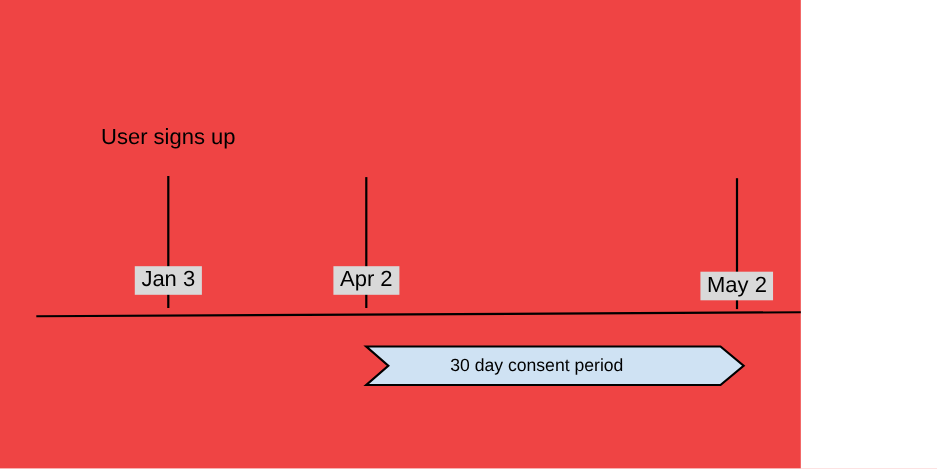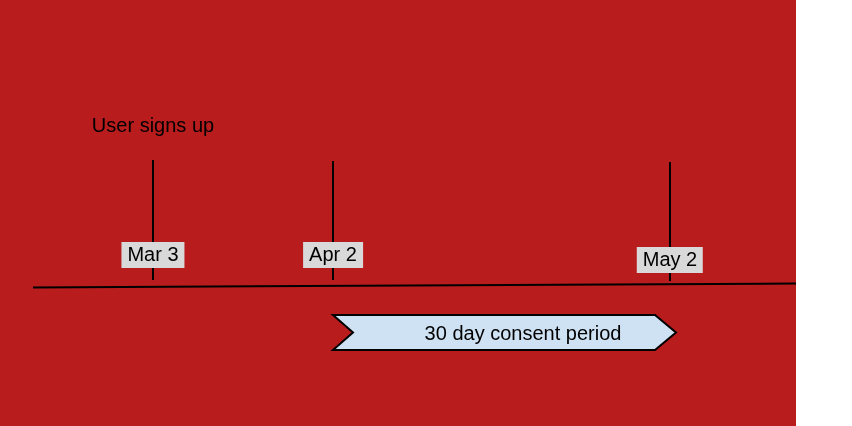--- a/index.html
+++ b/index.html
@@ -2,23 +2,23 @@
 <html><head>
 <meta charset="utf-8">
 <style>
   html, body {
     margin: 0;
     padding: 0;
     background: #ffffff;
   }
   .canvas {
     position: relative;
-    width: 796px;
+    width: 728px;
     height: 426px;
-    background: #b91c1c;
+    background: #ef4444;
     overflow: hidden;
     font-family: "Liberation Sans", "DejaVu Sans", sans-serif;
     color: #000000;
   }
   .event-label {
     position: absolute;
     top: 95px;
     height: 60px;
     width: 190px;
     display: flex;
@@ -48,40 +48,40 @@
   .axis-svg, .banner-svg {
     position: absolute;
     left: 0;
     top: 0;
     width: 852px;
     height: 426px;
     pointer-events: none;
   }
   .banner-label {
     position: absolute;
-    left: 372px;
+    left: 337px;
     top: 315px;
     width: 302px;
     height: 36px;
     display: flex;
     align-items: center;
     justify-content: center;
-    font-size: 20px;
+    font-size: 16px;
     color: #000000;
     z-index: 3;
   }
 </style>
 </head>
 <body>
 
 <div class="canvas">
 
   <div class="event-label" style="left:58px;">User signs up</div>
   <div class="tick" style="left:152px; top:160px; height:120px;"></div>
-  <div class="date-badge" style="left:153px; top:242px;">Mar 3</div>
+  <div class="date-badge" style="left:153px; top:242px;">Jan 3</div>
 
   <div class="tick" style="left:332px; top:161px; height:119px;"></div>
   <div class="date-badge" style="left:333px; top:242px;">Apr 2</div>
 
   <div class="tick" style="left:669px; top:162px; height:119px;"></div>
   <div class="date-badge" style="left:670px; top:247px;text-align:center;">May 2</div>
 
   <svg class="axis-svg" viewBox="0 0 852 426" xmlns="http://www.w3.org/2000/svg">
     <line x1="33" y1="287.5" x2="802" y2="283.5" stroke="#000000" stroke-width="2"></line>
   </svg>

